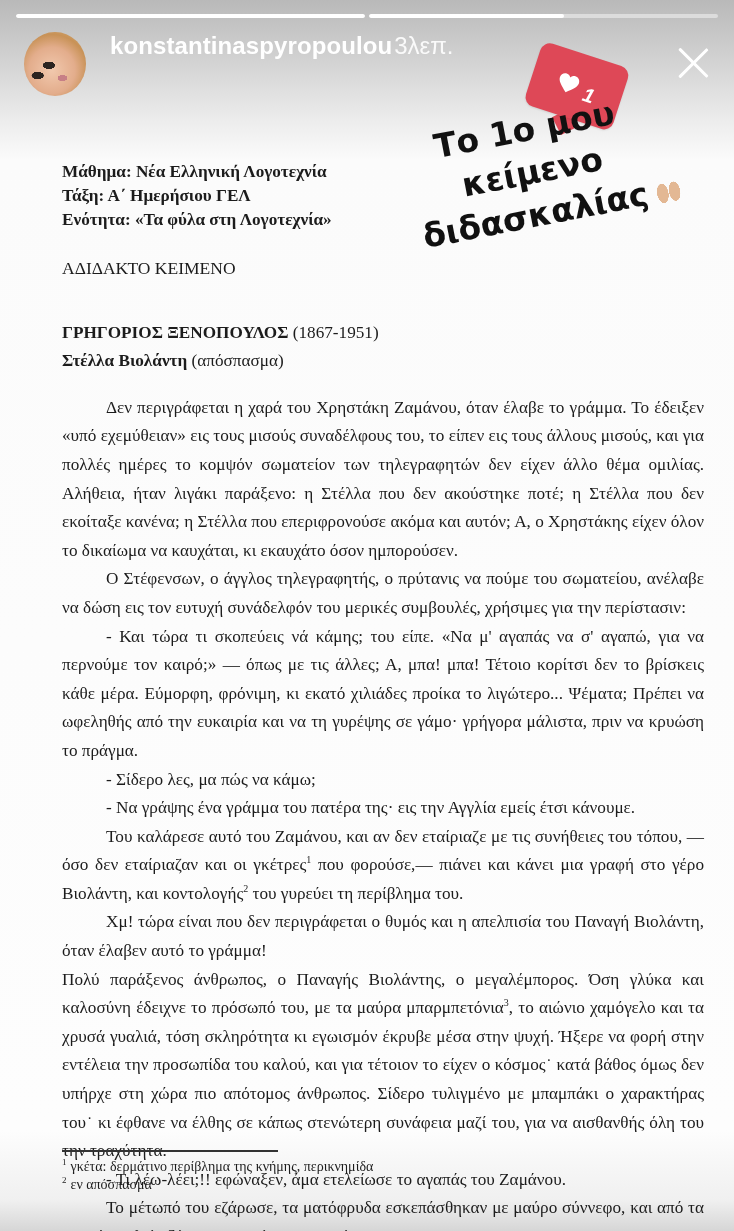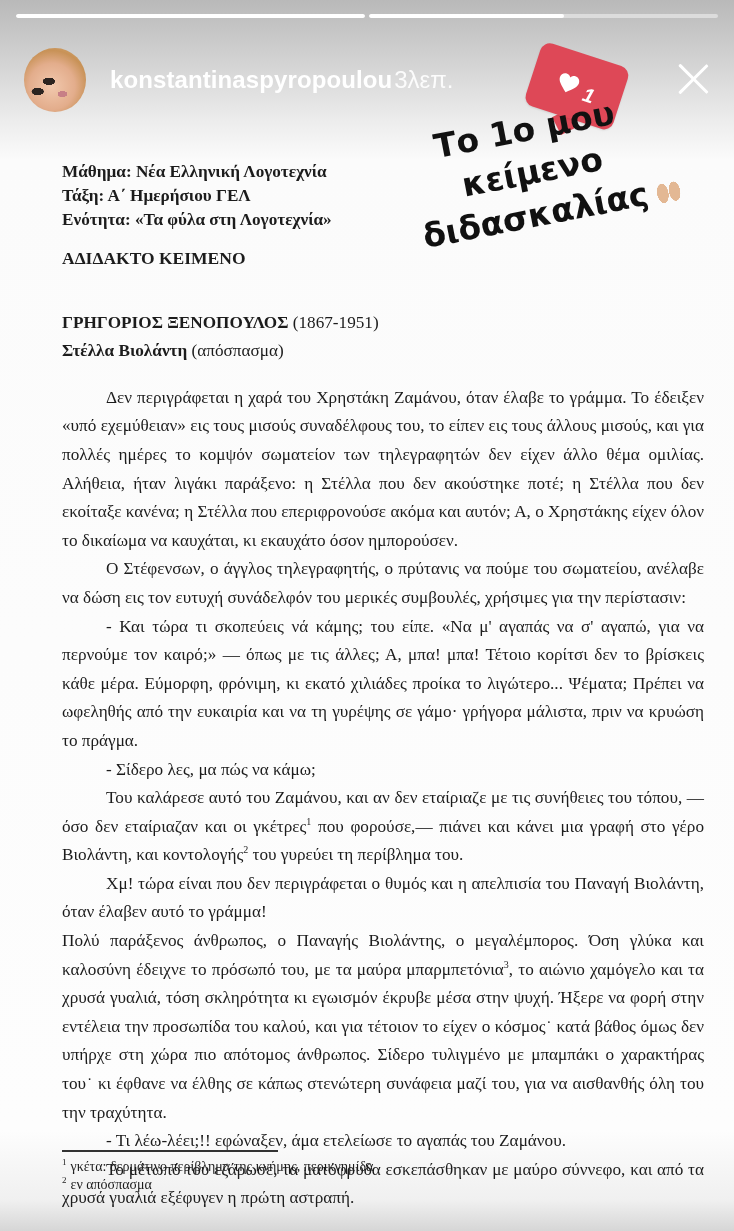--- a/index.html
+++ b/index.html
@@ -20,22 +20,22 @@
     display: flex; gap: 4px;
   }
   .progress-seg {
     flex: 1; height: 4px; border-radius: 2px;
     background: rgba(255,255,255,0.45); overflow: hidden;
   }
   .progress-fill { height: 100%; background: #ffffff; border-radius: 2px; }
 
   
   .header {
-    position: absolute; top: 48px; left: 24px; right: 20px; height: 64px;
-    display: flex; align-items: center;
+    position: absolute; top: 32px; left: 24px; right: 20px; height: 64px;
+    display: flex; align-items: flex-start;
   }
   .avatar {
     width: 62px; height: 64px; border-radius: 50%;
     background:
       radial-gradient(ellipse 10px 6px at 40% 52%, #2c2420 60%, transparent 62%),
       radial-gradient(ellipse 10px 6px at 22% 68%, #2c2420 60%, transparent 62%),
       radial-gradient(ellipse 8px 5px at 62% 72%, #c77f86 60%, transparent 62%),
       radial-gradient(circle at 45% 60%, #f1c8ad 0%, #e3ad8c 45%, #c89257 70%, #d9b27a 100%);
     flex: 0 0 auto;
   }
@@ -99,21 +99,21 @@
       radial-gradient(ellipse 7px 12px at 70% 60%, #e3b894 80%, transparent 82%);
     position: relative;
   }
 
   
   .doc {
     position: absolute; left: 62px; top: 160px; width: 642px;
     font-size: 17.2px; line-height: 28.6px;
   }
   .meta-line { font-weight: 700; font-size: 17.2px; line-height: 24px; }
-  .doc-label { font-weight: 700; margin-top: 12px; font-size: 17.5px; }
+  .doc-label { font-weight: 400; margin-top: 22px; font-size: 17.5px; }
   .author { margin-top: 36px; }
   .author b { font-weight: 700; }
   .work-title { }
   .work-title b { font-weight: 700; }
   .body { margin-top: 18px; text-align: justify; }
   .body p { text-indent: 44px; margin: 0; }
   .body p.noindent { text-indent: 0; }
   sup { font-size: 10px; line-height: 0; }
 
   .footnotes { position: absolute; left: 62px; top: 1150px; width: 500px; }
@@ -173,20 +173,21 @@
   <div class="work-title">
     <b>Στέλλα Βιολάντη</b>
     <span>(απόσπασμα)</span>
   </div>
 
   <div class="body">
     <p>Δεν περιγράφεται η χαρά του Χρηστάκη Ζαμάνου, όταν έλαβε το γράμμα. Το έδειξεν «υπό εχεμύθειαν» εις τους μισούς συναδέλφους του, το είπεν εις τους άλλους μισούς, και για πολλές ημέρες το κομψόν σωματείον των τηλεγραφητών δεν είχεν άλλο θέμα ομιλίας. Αλήθεια, ήταν λιγάκι παράξενο: η Στέλλα που δεν ακούστηκε ποτέ; η Στέλλα που δεν εκοίταξε κανένα; η Στέλλα που επεριφρονούσε ακόμα και αυτόν; Α, ο Χρηστάκης είχεν όλον το δικαίωμα να καυχάται, κι εκαυχάτο όσον ημπορούσεν.</p>
     <p>Ο Στέφενσων, ο άγγλος τηλεγραφητής, ο πρύτανις να πούμε του σωματείου, ανέλαβε να δώση εις τον ευτυχή συνάδελφόν του μερικές συμβουλές, χρήσιμες για την περίστασιν:</p>
     <p>- Και τώρα τι σκοπεύεις νά κάμης; του είπε. «Να μ' αγαπάς να σ' αγαπώ, για να περνούμε τον καιρό;» — όπως με τις άλλες; Α, μπα! μπα! Τέτοιο κορίτσι δεν το βρίσκεις κάθε μέρα. Εύμορφη, φρόνιμη, κι εκατό χιλιάδες προίκα το λιγώτερο... Ψέματα; Πρέπει να ωφεληθής από την ευκαιρία και να τη γυρέψης σε γάμο· γρήγορα μάλιστα, πριν να κρυώση το πράγμα.</p>
     <p>- Σίδερο λες, μα πώς να κάμω;</p>
+    <p>- Να γράψης ένα γράμμα του πατέρα της· εις την Αγγλία εμείς έτσι κάνουμε.</p>
     <p><span>Του καλάρεσε αυτό του Ζαμάνου, και αν δεν εταίριαζε με τις συνήθειες του τόπου, —όσο δεν εταίριαζαν και οι γκέτρες</span><sup>1</sup><span> που φορούσε,— πιάνει και κάνει μια γραφή στο γέρο Βιολάντη, και κοντολογής</span><sup>2</sup><span> του γυρεύει τη περίβλημα του.</span></p>
     <p>Χμ! τώρα είναι που δεν περιγράφεται ο θυμός και η απελπισία του Παναγή Βιολάντη, όταν έλαβεν αυτό το γράμμα!</p>
     <p class="noindent"><span>Πολύ παράξενος άνθρωπος, ο Παναγής Βιολάντης, ο μεγαλέμπορος. Όση γλύκα και καλοσύνη έδειχνε το πρόσωπό του, με τα μαύρα μπαρμπετόνια</span><sup>3</sup><span>, το αιώνιο χαμόγελο και τα χρυσά γυαλιά, τόση σκληρότητα κι εγωισμόν έκρυβε μέσα στην ψυχή. Ήξερε να φορή στην εντέλεια την προσωπίδα του καλού, και για τέτοιον το είχεν ο κόσμος˙ κατά βάθος όμως δεν υπήρχε στη χώρα πιο απότομος άνθρωπος. Σίδερο τυλιγμένο με μπαμπάκι ο χαρακτήρας του˙ κι έφθανε να έλθης σε κάπως στενώτερη συνάφεια μαζί του, για να αισθανθής όλη του την τραχύτητα.</span></p>
     <p>- Τι λέω-λέει;!! εφώναξεν, άμα ετελείωσε το αγαπάς του Ζαμάνου.</p>
     <p>Το μέτωπό του εζάρωσε, τα ματόφρυδα εσκεπάσθηκαν με μαύρο σύννεφο, και από τα χρυσά γυαλιά εξέφυγεν η πρώτη αστραπή.</p>
   </div>
 </div>
 
 <div class="footnotes">
   <div class="fn-rule"></div>

